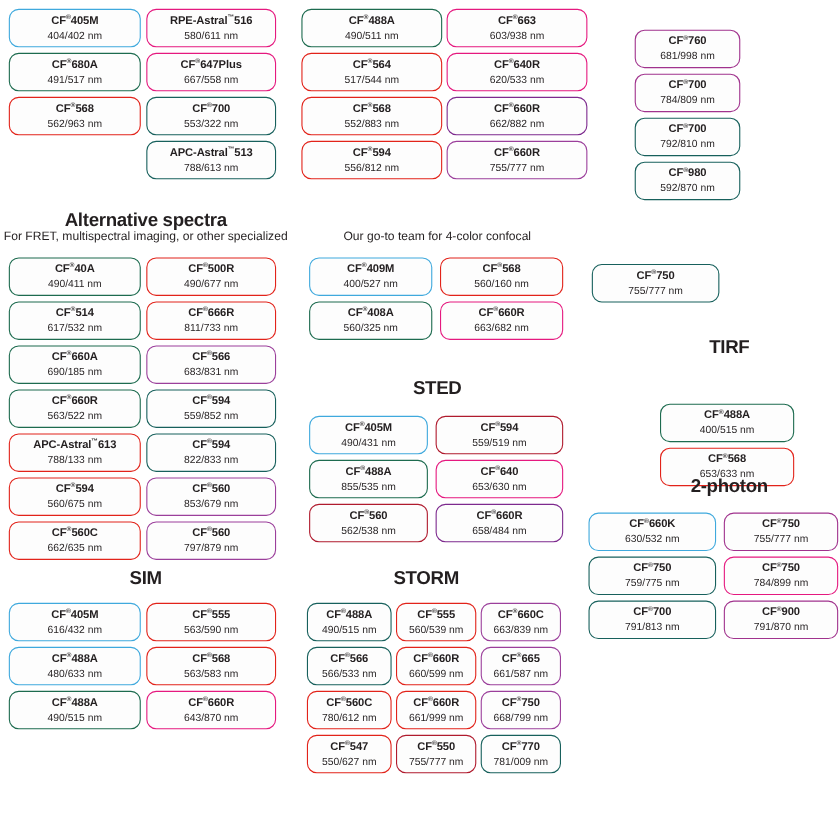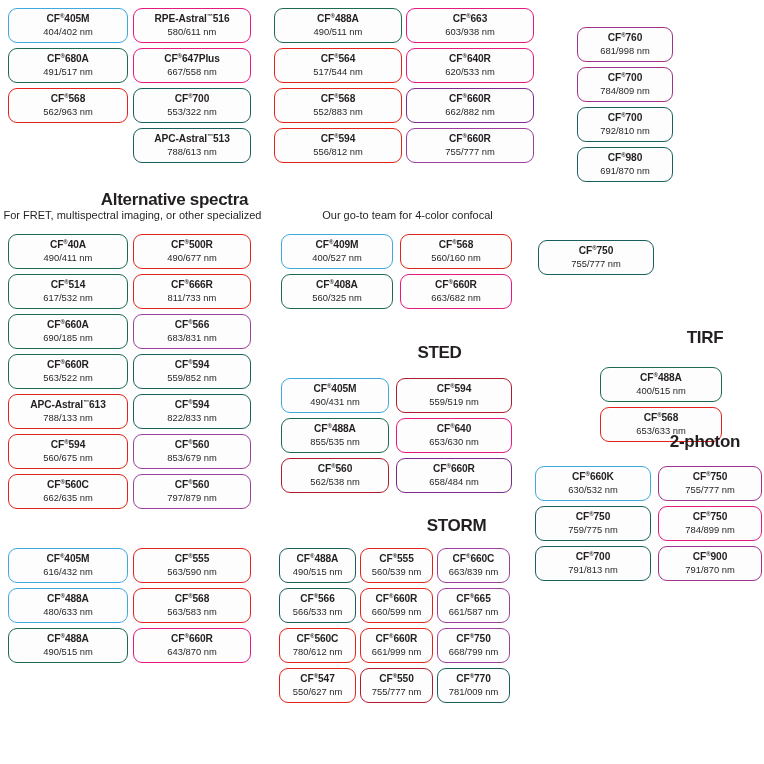--- a/index.html
+++ b/index.html
@@ -65,21 +65,20 @@
 
   
   .sec-title{
     position:absolute;
     text-align:center;
     font-weight:bold;
     font-size:17px;
     letter-spacing:-.3px;
     color:#231f20;
     line-height:1.12;
-    padding-left:42px;
   }
   .sec-sub{
     position:absolute;
     text-align:center;
     font-size:11px;
     color:#231f20;
     line-height:1.15;
   }
 </style>
 </head>
@@ -163,21 +162,21 @@
       <div class="chip c-plum">
         <span class="nm-name">CF<span class="reg">®</span>700</span>
         <span class="nm-spec">784/809 nm</span>
       </div>
       <div class="chip c-teal">
         <span class="nm-name">CF<span class="reg">®</span>700</span>
         <span class="nm-spec">792/810 nm</span>
       </div>
       <div class="chip c-teal">
         <span class="nm-name">CF<span class="reg">®</span>980</span>
-        <span class="nm-spec">691/870 nm</span>
+        <span class="nm-spec">592/870 nm</span>
       </div>
     </div>
 
   <div class="sec-title" style="left:0px;top:190px;width:265px;">Alternative spectra</div>
   <div class="sec-sub" style="left:0px;top:209px;width:265px;">For FRET, multispectral imaging, or other specialized</div>
   <div class="col" style="left:8px;  top:234px;width:120px;">
       <div class="chip c-green">
         <span class="nm-name">CF<span class="reg">®</span>40A</span>
         <span class="nm-spec">490/411 nm</span>
       </div>
@@ -230,21 +229,21 @@
       <div class="chip c-violet">
         <span class="nm-name">CF<span class="reg">®</span>560</span>
         <span class="nm-spec">853/679 nm</span>
       </div>
       <div class="chip c-violet">
         <span class="nm-name">CF<span class="reg">®</span>560</span>
         <span class="nm-spec">797/879 nm</span>
       </div>
     </div>
 
-  <div class="sec-sub" style="left:285px;top:209px;width:245px;">Our go-to team for 4-color confocal</div>
+  <div class="sec-sub" style="left:275px;top:209px;width:245px;">Our go-to team for 4-color confocal</div>
   <div class="col" style="left:281px;top:234px;width:112px;">
       <div class="chip c-blue">
         <span class="nm-name">CF<span class="reg">®</span>409M</span>
         <span class="nm-spec">400/527 nm</span>
       </div>
       <div class="chip c-green">
         <span class="nm-name">CF<span class="reg">®</span>408A</span>
         <span class="nm-spec">560/325 nm</span>
       </div>
     </div>
@@ -260,21 +259,21 @@
     </div>
 
   <div class="col" style="left:538px;top:240px;width:116px;">
       <div class="chip c-teal">
         <span class="nm-name">CF<span class="reg">®</span>750</span>
         <span class="nm-spec">755/777 nm</span>
       </div>
     </div>
   <div class="col" style="left:661px;top:240px;width:96px;"></div>
 
-  <div class="sec-title" style="left:578px;top:328px;width:170px;">TIRF</div>
+  <div class="sec-title" style="left:578px;top:306px;width:170px;">TIRF</div>
   <div class="col" style="left:600px;top:367px;width:122px;">
       <div class="chip c-green">
         <span class="nm-name">CF<span class="reg">®</span>488A</span>
         <span class="nm-spec">400/515 nm</span>
       </div>
       <div class="chip c-red">
         <span class="nm-name">CF<span class="reg">®</span>568</span>
         <span class="nm-spec">653/633 nm</span>
       </div>
     </div>
@@ -332,20 +331,21 @@
       <div class="chip c-magenta">
         <span class="nm-name">CF<span class="reg">®</span>750</span>
         <span class="nm-spec">784/899 nm</span>
       </div>
       <div class="chip c-plum">
         <span class="nm-name">CF<span class="reg">®</span>900</span>
         <span class="nm-spec">791/870 nm</span>
       </div>
     </div>
 
+  <div class="sec-title" style="left:0px;top:516px;width:265px;">SIM</div>
   <div class="col" style="left:8px;  top:548px;width:120px;">
       <div class="chip c-blue">
         <span class="nm-name">CF<span class="reg">®</span>405M</span>
         <span class="nm-spec">616/432 nm</span>
       </div>
       <div class="chip c-blue">
         <span class="nm-name">CF<span class="reg">®</span>488A</span>
         <span class="nm-spec">480/633 nm</span>
       </div>
       <div class="chip c-green">
@@ -361,21 +361,21 @@
       <div class="chip c-red">
         <span class="nm-name">CF<span class="reg">®</span>568</span>
         <span class="nm-spec">563/583 nm</span>
       </div>
       <div class="chip c-magenta">
         <span class="nm-name">CF<span class="reg">®</span>660R</span>
         <span class="nm-spec">643/870 nm</span>
       </div>
     </div>
 
-  <div class="sec-title" style="left:292px;top:516px;width:245px;">STORM</div>
+  <div class="sec-title" style="left:265px;top:516px;width:245px;">STORM</div>
   <div class="col" style="left:279px;top:548px;width:77px;">
       <div class="chip c-teal">
         <span class="nm-name">CF<span class="reg">®</span>488A</span>
         <span class="nm-spec">490/515 nm</span>
       </div>
       <div class="chip c-teal">
         <span class="nm-name">CF<span class="reg">®</span>566</span>
         <span class="nm-spec">566/533 nm</span>
       </div>
       <div class="chip c-red">

